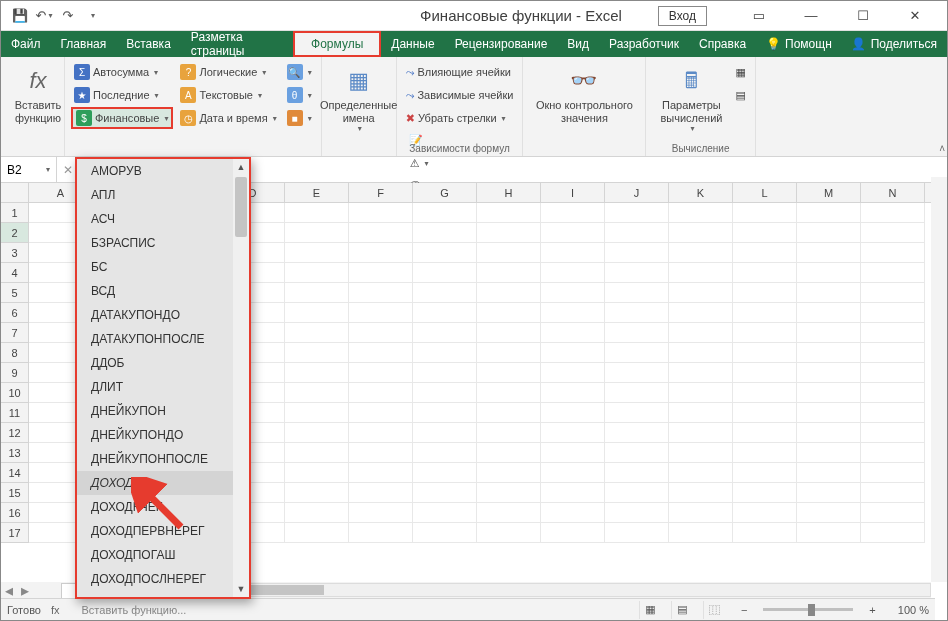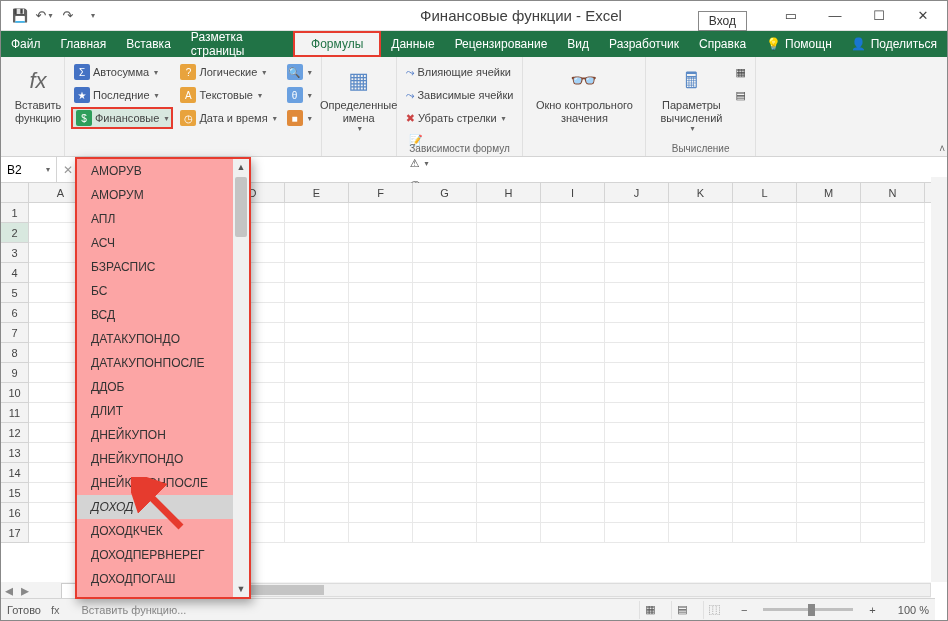--- a/index.html
+++ b/index.html
@@ -3,21 +3,21 @@
 <meta charset="utf-8">
 <style>
 * { box-sizing: border-box; margin: 0; padding: 0; font-family: "Segoe UI", Tahoma, sans-serif; }
 body { background: #fff; width: 948px; height: 621px; overflow: hidden; border: 1px solid #888; position: relative; }
 
 
 .titlebar { height: 30px; background: #fff; display: flex; align-items: center; position: relative; border-bottom: 1px solid #e0e0e0;}
 .titlebar .qat { display: flex; gap: 2px; padding-left: 8px; align-items:center; }
 .titlebar .qat .qbtn { width: 22px; height: 22px; display:flex; align-items:center; justify-content:center; font-size:13px; color:#555;}
 .titlebar .title { position:absolute; left:50%; transform:translateX(-50%); font-size:15px; color:#404040; white-space:nowrap;margin-left:47px;}
-.titlebar .wincontrols { position:absolute; right:4px; display:flex; align-items:flex-end; gap:4px; }
+.titlebar .wincontrols { position:absolute; right:12px; display:flex; align-items:center; gap:12px; }
 .titlebar .login { border:1px solid #888; padding:2px 10px; font-size:12px; margin-right:20px; color:#333;}
 .titlebar .wcbtn { width:40px; height:30px; display:flex; align-items:center; justify-content:center; font-size:13px; color:#444;}
 
 
 .tabs { height: 26px; background:#217346; display:flex; align-items:stretch; }
 .tab { padding:0 10px; font-size:12px; color:#fff; display:flex; align-items:center; cursor:default;}
 .tab.active { background:#f3f3f3; color:#217346; }
 .tab.highlighted { border:2px solid #e63b2e; padding: 0 16px; }
 .tabs .spacer { flex:1; }
 .tabs .righttabs { display:flex; }
@@ -50,21 +50,21 @@
 .colheaders .ch { flex: 0 0 64px; text-align:center; font-size:11px; color:#444; border-right:1px solid #d4d4d4; display:flex; align-items:center; justify-content:center;}
 .rows { display:flex; flex-direction:column;}
 .row { display:flex; height:20px;}
 .row .rh { width:28px; background:#f3f3f3; border-right:1px solid #d4d4d4; border-bottom:1px solid #d4d4d4; text-align:center; font-size:11px; color:#444; display:flex; align-items:center; justify-content:center;}
 .row .cell { flex:0 0 64px; border-right:1px solid #e8e8e8; border-bottom:1px solid #e8e8e8;}
 .row.sel .rh { background:#d8e8df;}
 .colheaders .ch.sel { background:#d8e8df;}
 .selcell { outline:2px solid #217346; outline-offset:-1px; }
 
 
-.dropdown { position:absolute; top:156px; left:74px; width:176px; height:442px; background:#fca5a5; border:2px solid #e63b2e; box-shadow:2px 4px 10px rgba(0,0,0,0.35); overflow:hidden; z-index:100; }
+.dropdown { position:absolute; top:156px; left:74px; width:176px; height:442px; background:#e5e5e5; border:2px solid #e63b2e; box-shadow:2px 4px 10px rgba(0,0,0,0.35); overflow:hidden; z-index:100; }
 .dropdown .inner { overflow:hidden; }
 .dropdown .ditem { padding:5px 14px; font-size:12px; color:#333; cursor:default; }
 .dropdown .ditem.hover { background:#d4d4d4;font-style:italic;}
 .dropdown .dscroll { position:absolute; right:0; top:0; bottom:0; width:16px; background:#f0f0f0; display:flex; flex-direction:column;}
 .dropdown .dscroll .arrow { height:16px; text-align:center; font-size:9px; color:#555; display:flex; align-items:center; justify-content:center;}
 .dropdown .dscroll .thumb { width:12px; margin:0 auto; height:60px; background:#c4c4c4; border-radius:2px; margin-top:2px;}
 
 
 .redarrow { position:absolute; z-index:200; pointer-events:none; }
 
@@ -579,21 +579,20 @@
         <div class="cell"></div>
         <div class="cell"></div>
         <div class="cell"></div>
       </div>
     </div>
 </div>
 
 <div class="dropdown">
   <div class="inner" id="dropdown-items">
       <div class="ditem">АМОРУВ</div>
-      <div class="ditem">АМОРУМ</div>
       <div class="ditem">АПЛ</div>
       <div class="ditem">АСЧ</div>
       <div class="ditem">БЗРАСПИС</div>
       <div class="ditem">БС</div>
       <div class="ditem">ВСД</div>
       <div class="ditem">ДАТАКУПОНДО</div>
       <div class="ditem">ДАТАКУПОНПОСЛЕ</div>
       <div class="ditem">ДДОБ</div>
       <div class="ditem">ДЛИТ</div>
       <div class="ditem">ДНЕЙКУПОН</div>

